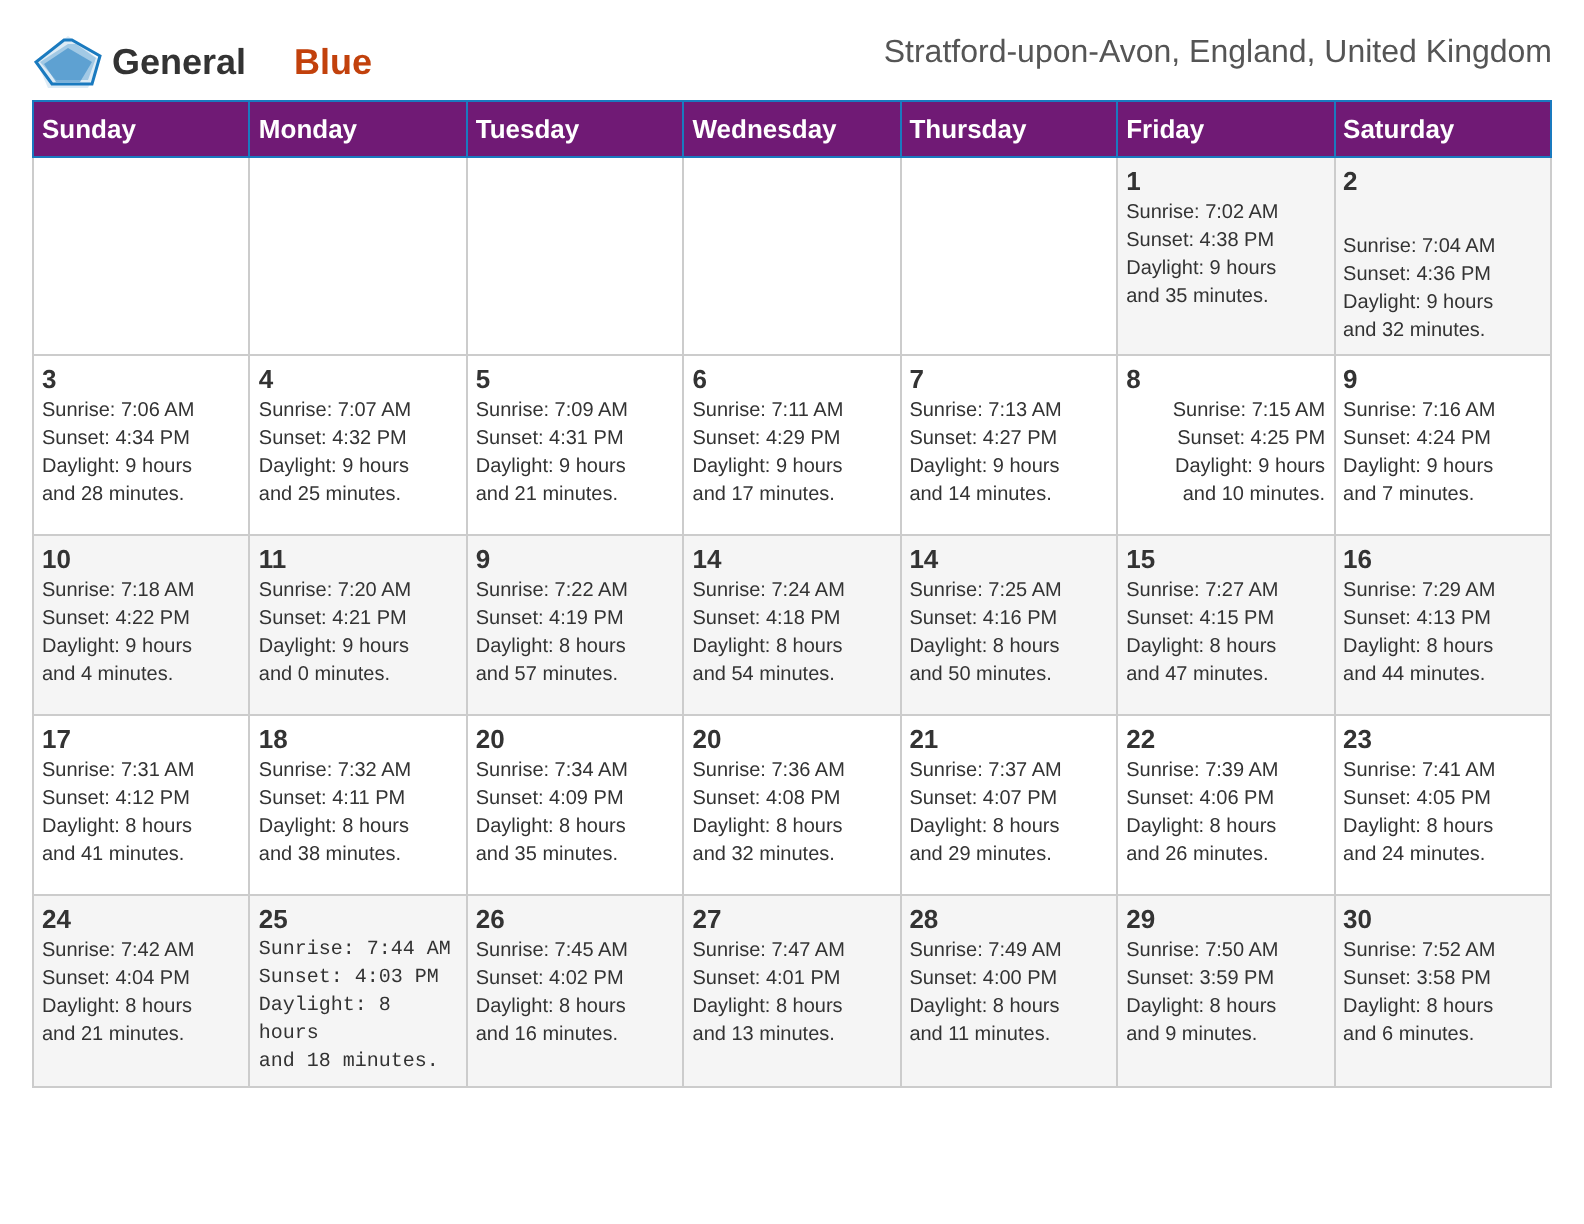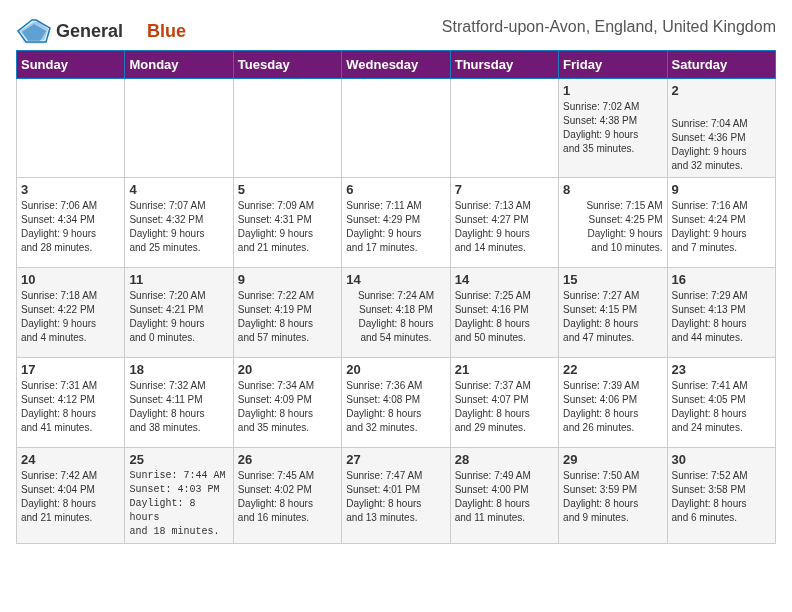--- a/index.html
+++ b/index.html
@@ -191,21 +191,21 @@
         </td>
         <td>
           <span class="day-number">9</span>
           <div class="day-info" style="white-space: pre-line;">Sunrise: 7:22 AM
 Sunset: 4:19 PM
 Daylight: 8 hours
 and 57 minutes.</div>
         </td>
         <td>
           <span class="day-number">14</span>
-          <div class="day-info" style="white-space: pre-line; text-align: center;">Sunrise: 7:24 AM
+          <div class="day-info" style="white-space: pre-line;">Sunrise: 7:24 AM
 Sunset: 4:18 PM
 Daylight: 8 hours
 and 54 minutes.</div>
         </td>
         <td>
           <span class="day-number">14</span>
           <div class="day-info" style="white-space: pre-line;">Sunrise: 7:25 AM
 Sunset: 4:16 PM
 Daylight: 8 hours
 and 50 minutes.</div>

